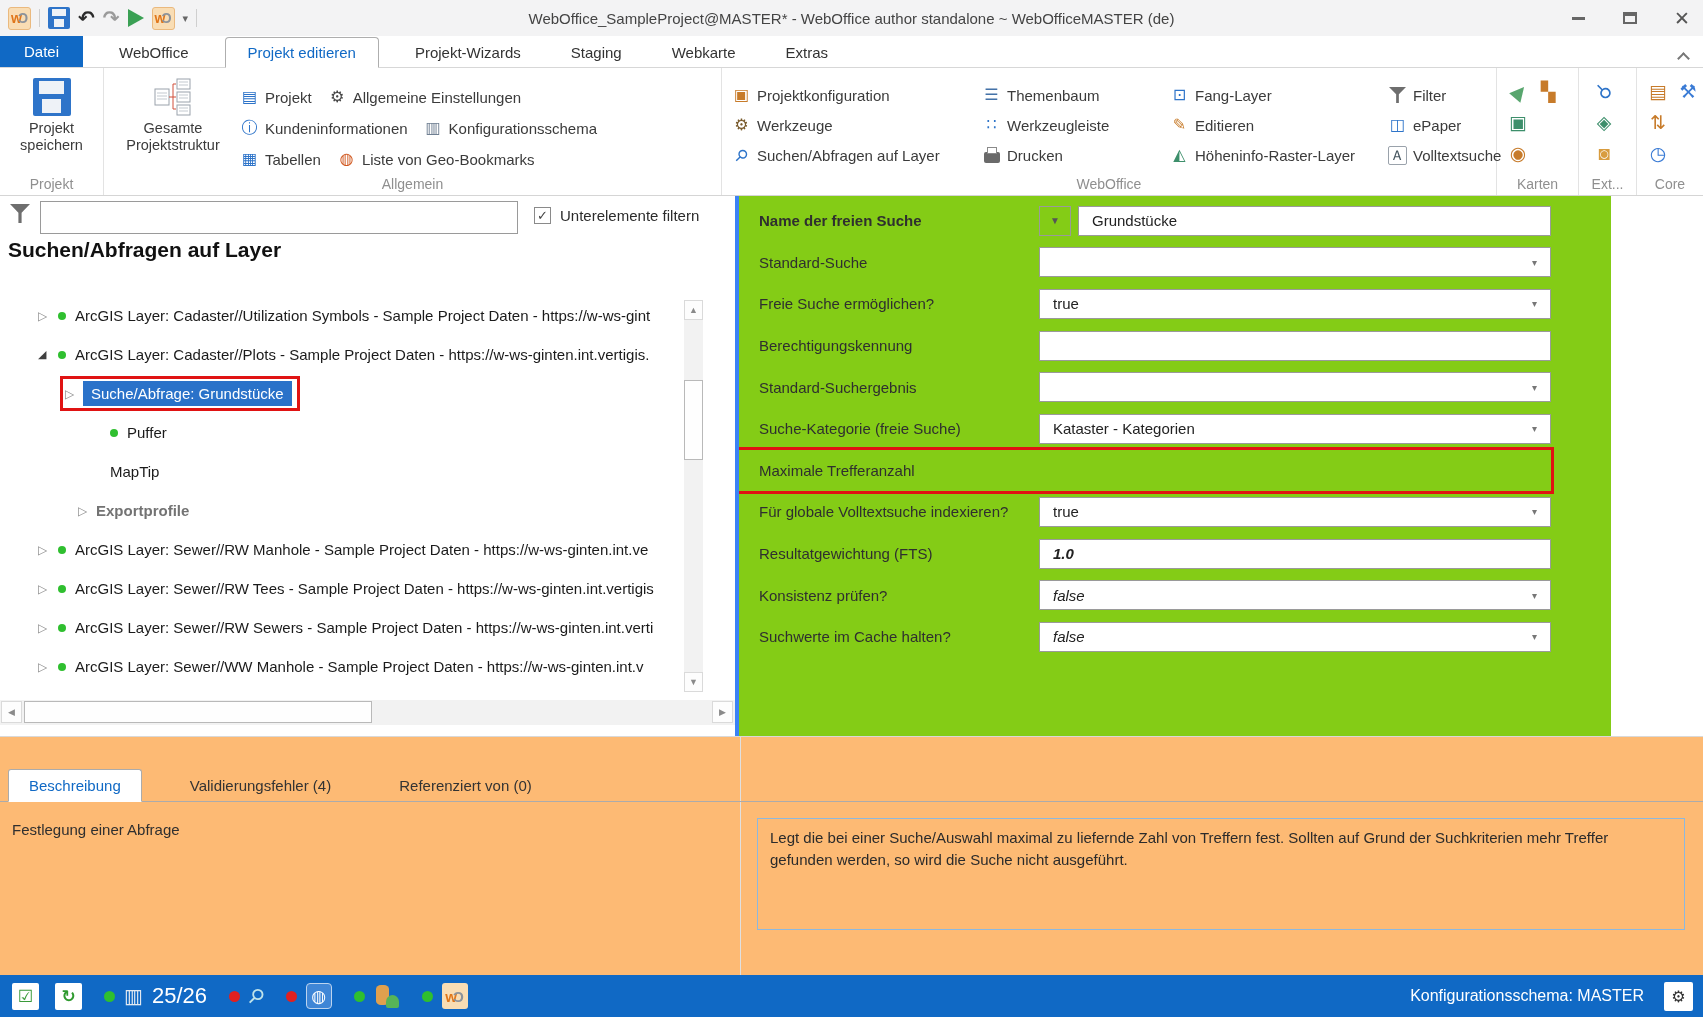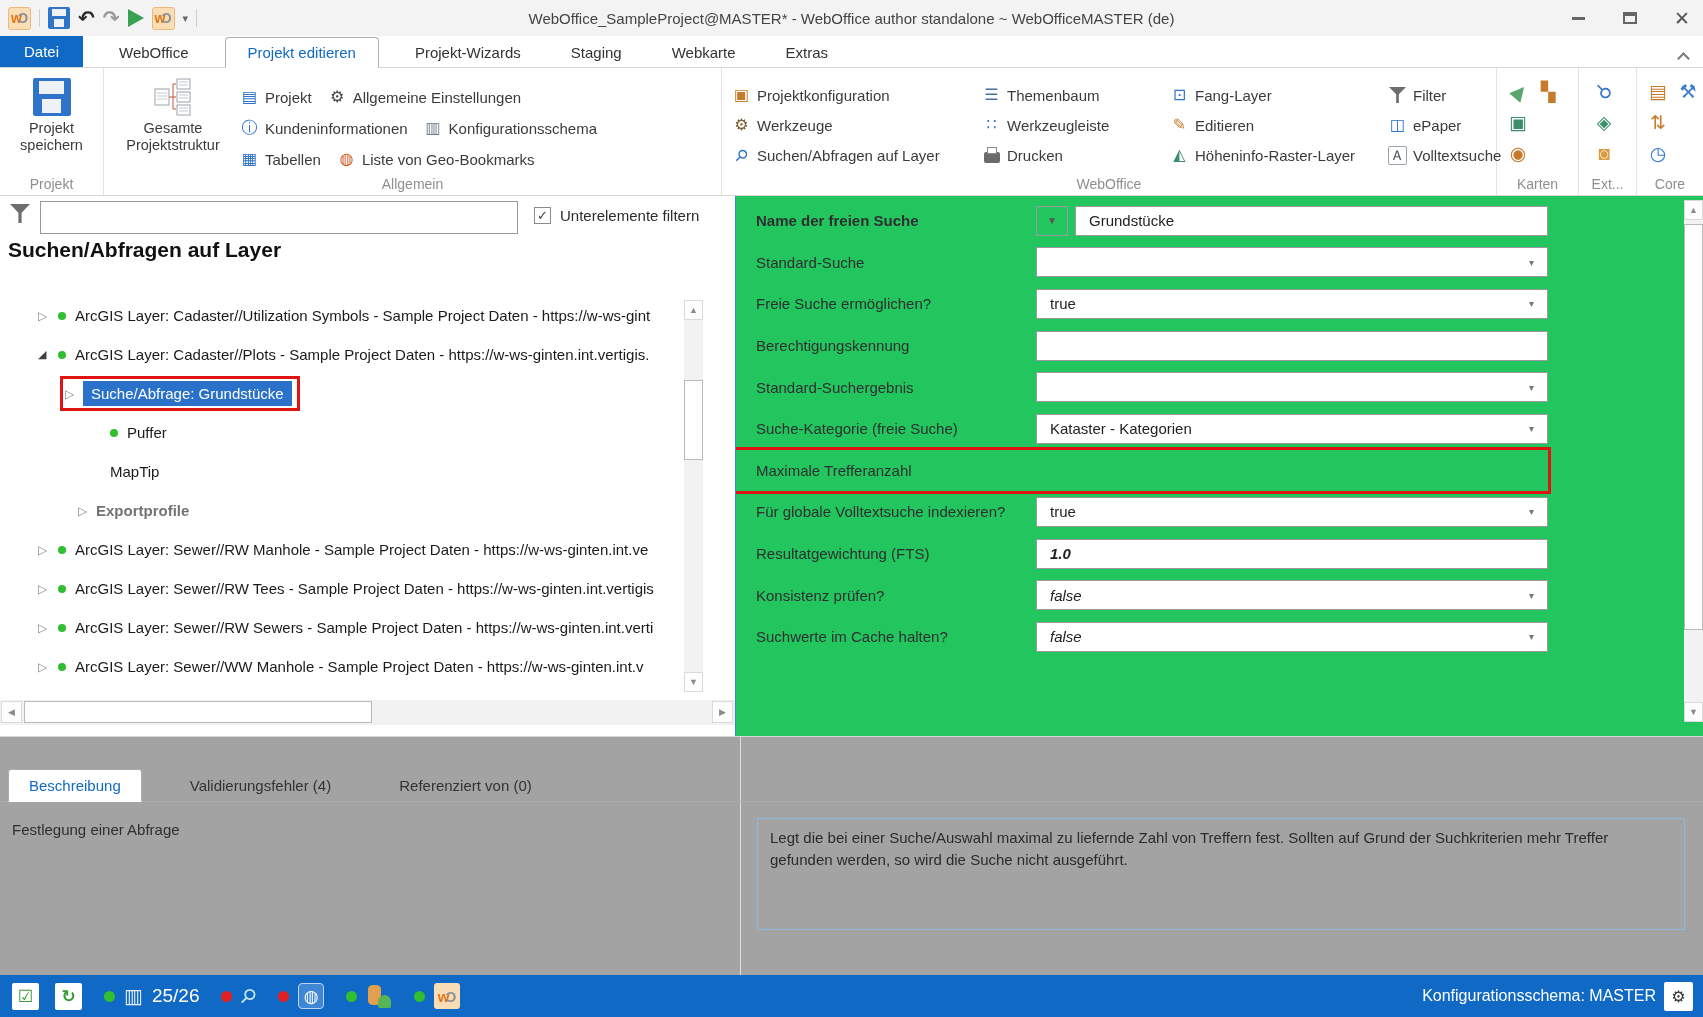--- a/index.html
+++ b/index.html
@@ -66,37 +66,37 @@
   .selbg { background:#2a72c9; color:#fff; padding:4px 8px; }
 
   .vscroll { position:absolute; width:19px; background:#f2f2f2; }
   .sarrow { position:absolute; left:0; width:19px; height:20px; background:#fdfdfd; border:1px solid #dadada; color:#8a8a8a; font-size:9px; display:flex; align-items:center; justify-content:center; }
   .sthumb { position:absolute; left:0; width:19px; background:#fefefe; border:1px solid #b9b9b9; }
   #tree-vscroll { left:684px; top:104px; height:392px; }
   #tree-hscroll { position:absolute; left:0; top:504px; width:735px; height:25px; background:#f2f2f2; }
   .harrow { position:absolute; top:1px; width:21px; height:22px; background:#fdfdfd; border:1px solid #dadada; color:#8a8a8a; font-size:9px; display:flex; align-items:center; justify-content:center; }
   .hthumb { position:absolute; top:1px; left:24px; width:348px; height:22px; background:#fefefe; border:1px solid #b9b9b9; }
 
-  #proppanel { position:absolute; left:735px; top:196px; width:968px; height:540px; background:#22c55e; border-left:1px solid #3b82f6; overflow:hidden; }
+  #proppanel { position:absolute; left:735px; top:196px; width:876px; height:540px; background:#84cc16; border-left:4px solid #3b82f6; overflow:hidden; }
   #prows { position:absolute; left:0; top:4px; width:820px; }
   .prow { display:flex; align-items:center; height:41.6px; width:812px; padding-left:20px; }
   .prow.hl { outline:3px solid #e01313; }
   .plabel { width:280px; font-size:15px; color:#2f2f2f; flex:none; }
   .plabel.b { font-weight:bold; }
   .pctrl { display:flex; align-items:center; gap:7px; flex:1; }
   .pinput, .pselect { height:30px; border:1px solid #9a9a9a; background:#fff; display:flex; align-items:center; padding:0 13px; font-size:15px; color:#222; flex:1; }
   .pselect .caret { margin-left:auto; color:#777; font-size:10px; }
   .combo-btn { width:32px; height:30px; border:1px solid #9a9a9a; display:flex; align-items:center; justify-content:center; color:#555; font-size:10px; flex:none; }
   .it { font-style:italic; }
   .bold { font-weight:bold; }
   #prop-vscroll { left:948px; top:4px; height:522px; }
 
   
   #main-divider { position:absolute; left:0; top:736px; width:1703px; height:1px; background:#d9d9d9; }
-  #bottompanel { position:absolute; left:0; top:737px; width:1703px; height:238px; background:#a3a3a3; }
+  #bottompanel { position:absolute; left:0; top:737px; width:1703px; height:238px; background:#fdba74; }
   #bottom-vdiv { position:absolute; left:740px; top:0; height:238px; width:1px; background:#e0e0e0; }
   #btabs { position:absolute; left:0; top:32px; width:1703px; height:33px; display:flex; align-items:flex-end; border-bottom:1px solid #ababab; padding-left:8px; }
   .btab { font-size:15px; color:#333; padding:7px 20px; }
   .btab.active { color:#1069c5; border:1px solid #ababab; border-bottom:1px solid #fff; background:#fff; border-radius:3px 3px 0 0; margin-bottom:-1px; z-index:2; }
   .btab + .btab { margin-left:28px; }
   #bleft-text { position:absolute; left:12px; top:84px; font-size:15px; color:#2f2f2f; }
   #desc-box { position:absolute; left:757px; top:81px; width:928px; height:112px; border:1px solid #8db8dd; padding:8px 12px; font-size:15px; line-height:1.45; color:#2b2b2b; }
 
   
   #statusbar { position:absolute; left:0; top:975px; width:1703px; height:42px; background:#1069c5; display:flex; align-items:center; color:#fff; }
@@ -105,24 +105,24 @@
   .dot-green { background:#2fbf2f; }
   .dot-red { background:#e02020; }
   .sb-group { display:flex; align-items:center; gap:9px; margin-left:22px; }
   .sb-ic { font-size:20px; line-height:1; }
   .sb-globe { width:26px; height:26px; background:#3f86d6; border:1px solid #bcd4ef; border-radius:4px; display:flex; align-items:center; justify-content:center; color:#fff; font-size:17px; }
   .sb-wd { width:26px; height:26px; background:#f9ddb4; border-radius:3px; display:flex; align-items:center; justify-content:center; font-weight:bold; font-size:15px; color:#e0761a; }
   .sb-wd .swoosh { color:#8d939b; margin-left:-4px; font-weight:bold; }
   .db-person { position:relative; width:26px; height:26px; }
   .db-person .db { position:absolute; left:2px; top:2px; width:13px; height:20px; background:#e0a04e; border-radius:5px/4px; }
   .db-person .person { position:absolute; right:1px; bottom:1px; width:13px; height:13px; background:#57b457; border-radius:50% 50% 2px 2px; }
-  #sb-right { margin-left:auto; display:flex; align-items:center; gap:8px; padding-right:10px; }
+  #sb-right { margin-left:auto; display:flex; align-items:center; gap:20px; padding-right:10px; }
   #sb-schema { font-size:16px; }
   .sb-gearbtn { width:29px; height:29px; background:#fff; border-radius:2px; display:flex; align-items:center; justify-content:center; color:#333; font-size:16px; }
-  #sb-counter { font-size:19px; }
+  #sb-counter { font-size:22px; }
 </style>
 </head>
 <body>
 
 <div id="titlebar">
   <div class="qat">
     <span class="wdlogo">
         <span>w</span>
         <span class="swoosh">Ɔ</span>
       </span>

